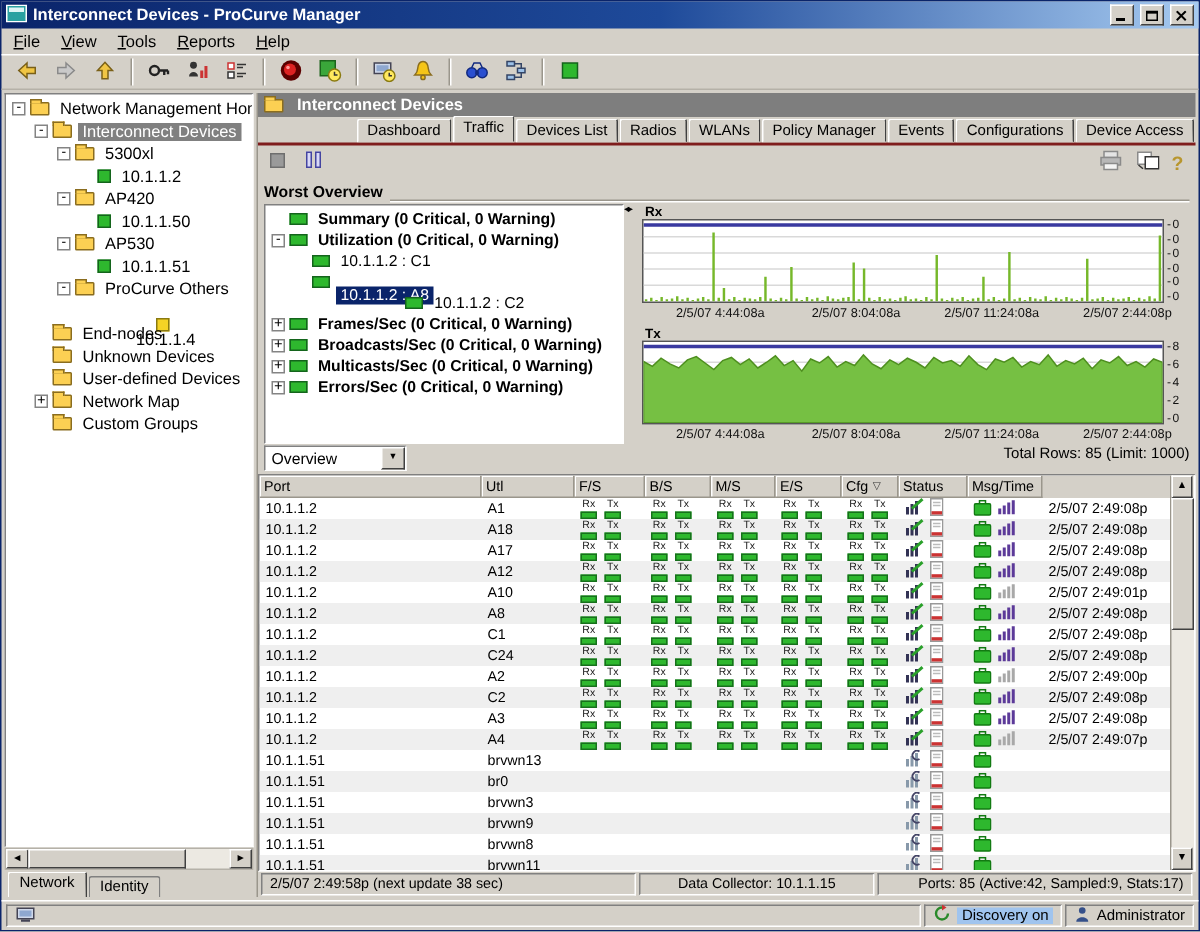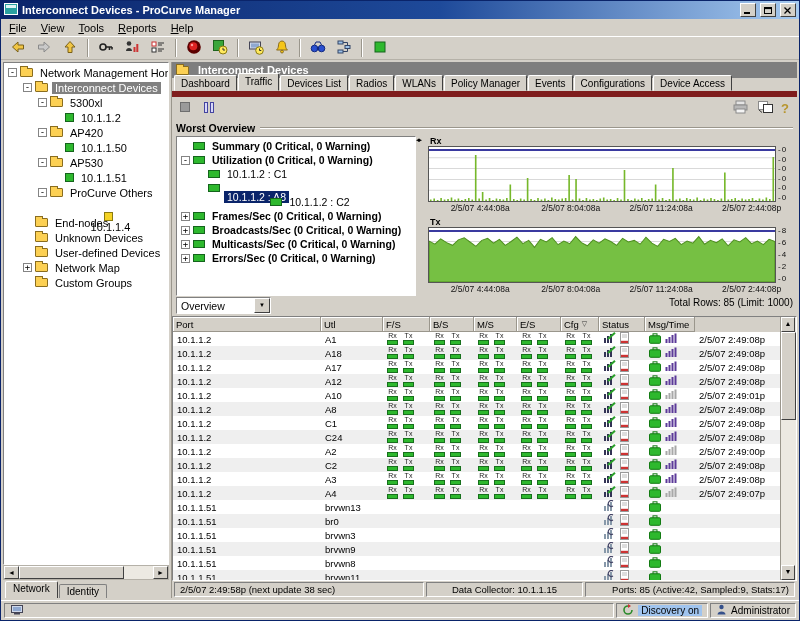--- a/index.html
+++ b/index.html
@@ -40,33 +40,33 @@
   .hscroll { height:15px; flex:0 0 15px; display:flex; background:#ece9e2; border:1px solid #b5b1a8; }
   .sb-btn { width:15px; height:13px; background:#d4d0c8; border:1px solid; border-color:#fff #404040 #404040 #fff; font-size:7px; line-height:11px; text-align:center; flex:0 0 15px; }
   .hthumb { width:105px; background:#d4d0c8; border:1px solid; border-color:#fff #404040 #404040 #fff; }
   .side-tabs { height:18px; flex:0 0 18px; display:flex; align-items:flex-end; gap:1px; padding:1px 0 0 2px; }
   .side-tab { border:1px solid #808080; border-bottom:none; border-radius:2px 2px 0 0; padding:1px 7px 2px; font-size:10px; background:#d4d0c8; height:14px; }
   .side-tab.active { height:17px; border-color:#fff #404040 transparent #fff; }
 
   
   .content { flex:1; display:flex; flex-direction:column; min-width:0; border-left:1px solid #9a968c; }
   .content-header { height:16px; flex:0 0 16px; background:#7e7e7e; display:flex; align-items:center; gap:5px; padding:0 4px; color:#fff; font-weight:bold; }
-  .tabstrip { height:19px; flex:0 0 19px; display:flex; align-items:flex-end; padding-left:2px; border-bottom:6px solid #7f1d1d; }
+  .tabstrip { height:19px; flex:0 0 19px; display:flex; align-items:flex-end; padding-left:2px; border-bottom:2px solid #7f1d1d;justify-content:flex-end; }
   .tab { border:1px solid; border-color:#fff #404040 #d4d0c8 #fff; border-radius:2px 2px 0 0; padding:2px 6px; font-size:10px; height:16px; background:#d4d0c8; margin-right:1px; white-space:nowrap; }
   .tab.active { height:18px; z-index:2; position:relative; }
   .subtoolbar { height:22px; flex:0 0 22px; display:flex; align-items:center; gap:14px; padding:0 8px; }
   .stop-icon { width:10px; height:10px; background:#9a9a9a; border:1px solid #6e6e6e; display:inline-block; }
   .pause-icon { display:inline-flex; gap:2px; }
   .pause-icon i { width:4px; height:11px; background:#d8d8f8; border:1px solid #4444a0; display:inline-block; }
   .right-tools { margin-left:auto; display:flex; gap:8px; align-items:center; }
   .help-glyph { color:#b8962e; font-weight:bold; font-size:13px; }
 
   
   .worst { flex:0 0 177px; padding:2px 4px 0; display:flex; flex-direction:column; }
-  .worst-title { font-weight:bold; font-size:10.5px; height:13px; display:flex; align-items:center; gap:5px; }
+  .worst-title { font-weight:bold; font-size:10.5px; height:13px; display:flex; align-items:flex-end; gap:5px; }
   .worst-title::after { content:""; flex:1; border-top:1px solid #9a968c; box-shadow:0 1px 0 #fff; }
   .worst-body { display:flex; height:160px; margin-top:2px; min-height:0; }
   .worst-tree { width:240px; flex:0 0 240px; background:#fff; border:1px solid; border-color:#808080 #fff #fff #808080; overflow:hidden; padding:2px 0 0 2px; font-size:10.5px; white-space:nowrap; }
   .worst-tree .trow { height:14px; }
   .bold { font-weight:bold; }
   .splitter { width:10px; flex:0 0 10px; position:relative; }
   .split-arrows { position:absolute; top:0; left:0; font-size:7px; line-height:7px; letter-spacing:-1px; }
 
   .charts { flex:1; display:flex; flex-direction:column; gap:4px; padding-left:2px; min-width:0; }
   .chart-block { display:flex; flex-direction:column; }

